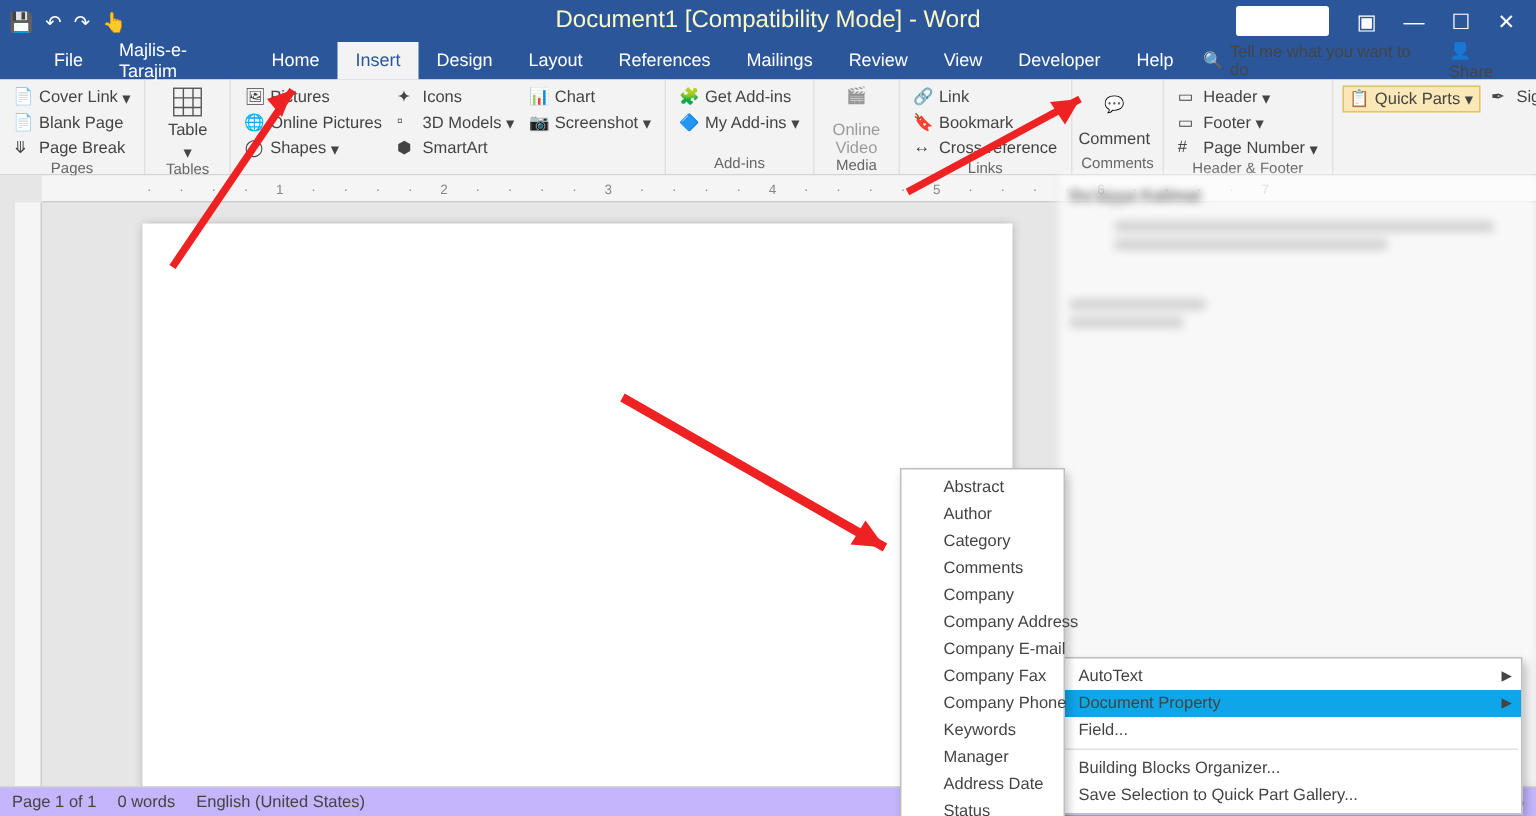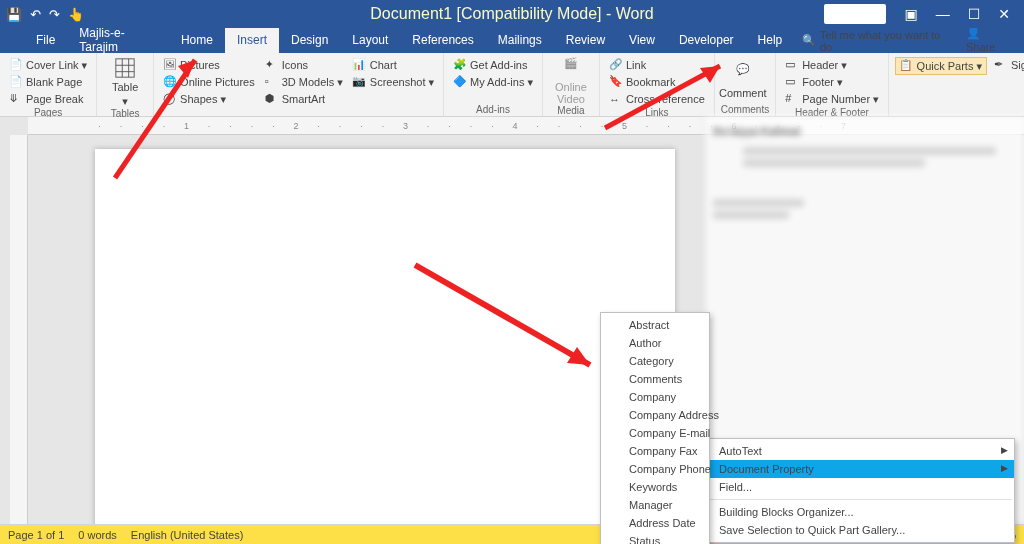--- a/index.html
+++ b/index.html
@@ -33,21 +33,21 @@
 .panel{position:absolute;right:0;top:0;width:320px;bottom:0;background:#fff;border-left:1px solid #ccc;filter:blur(3px);opacity:.75;padding:8px}
 .panel .pt{font-weight:600;color:#333;margin-bottom:10px}
 .panel .pln{height:8px;background:#888;margin:4px 20px 4px 30px;border-radius:2px;opacity:.4}
 .ctxmenu{position:absolute;background:#fff;border:1px solid #bfbfbf;box-shadow:2px 3px 6px rgba(0,0,0,.25);padding:3px 0;z-index:20}
 .ctxmenu .mi{padding:3px 16px 3px 28px;font-size:11px;color:#444;cursor:pointer;position:relative;white-space:nowrap}
 .ctxmenu .mi.hl{background:#0ea5e9;color:#fff}
 .ctxmenu .mi.dis{color:#aaa}
 .ctxmenu .mi .arw{position:absolute;right:6px;font-size:9px}
 .ctxmenu .mi .mic{position:absolute;left:6px;width:14px;height:14px}
 .ctxmenu hr{border:none;border-top:1px solid #e1e1e1;margin:3px 2px}
-.status{position:absolute;bottom:0;left:0;right:0;height:20px;background:#fde047;border-top:1px solid #d4d4d4;display:flex;align-items:center;padding:0 8px;font-size:11px;gap:14px}
+.status{position:absolute;bottom:0;left:0;right:0;height:20px;background:#c4b5fd;border-top:1px solid #d4d4d4;display:flex;align-items:center;padding:0 8px;font-size:11px;gap:14px}
 .status .r{margin-left:auto;display:flex;align-items:center;gap:8px}
 .zslider{width:80px;height:3px;background:#c4c4c4;position:relative}
 .zslider::before{content:"";position:absolute;left:50%;top:-3px;width:8px;height:9px;background:#888}
 .redarrow{position:absolute;pointer-events:none;z-index:30}
 </style>
 </head>
 <body>
 
 <div class="titlebar">
   <div class="qat">

